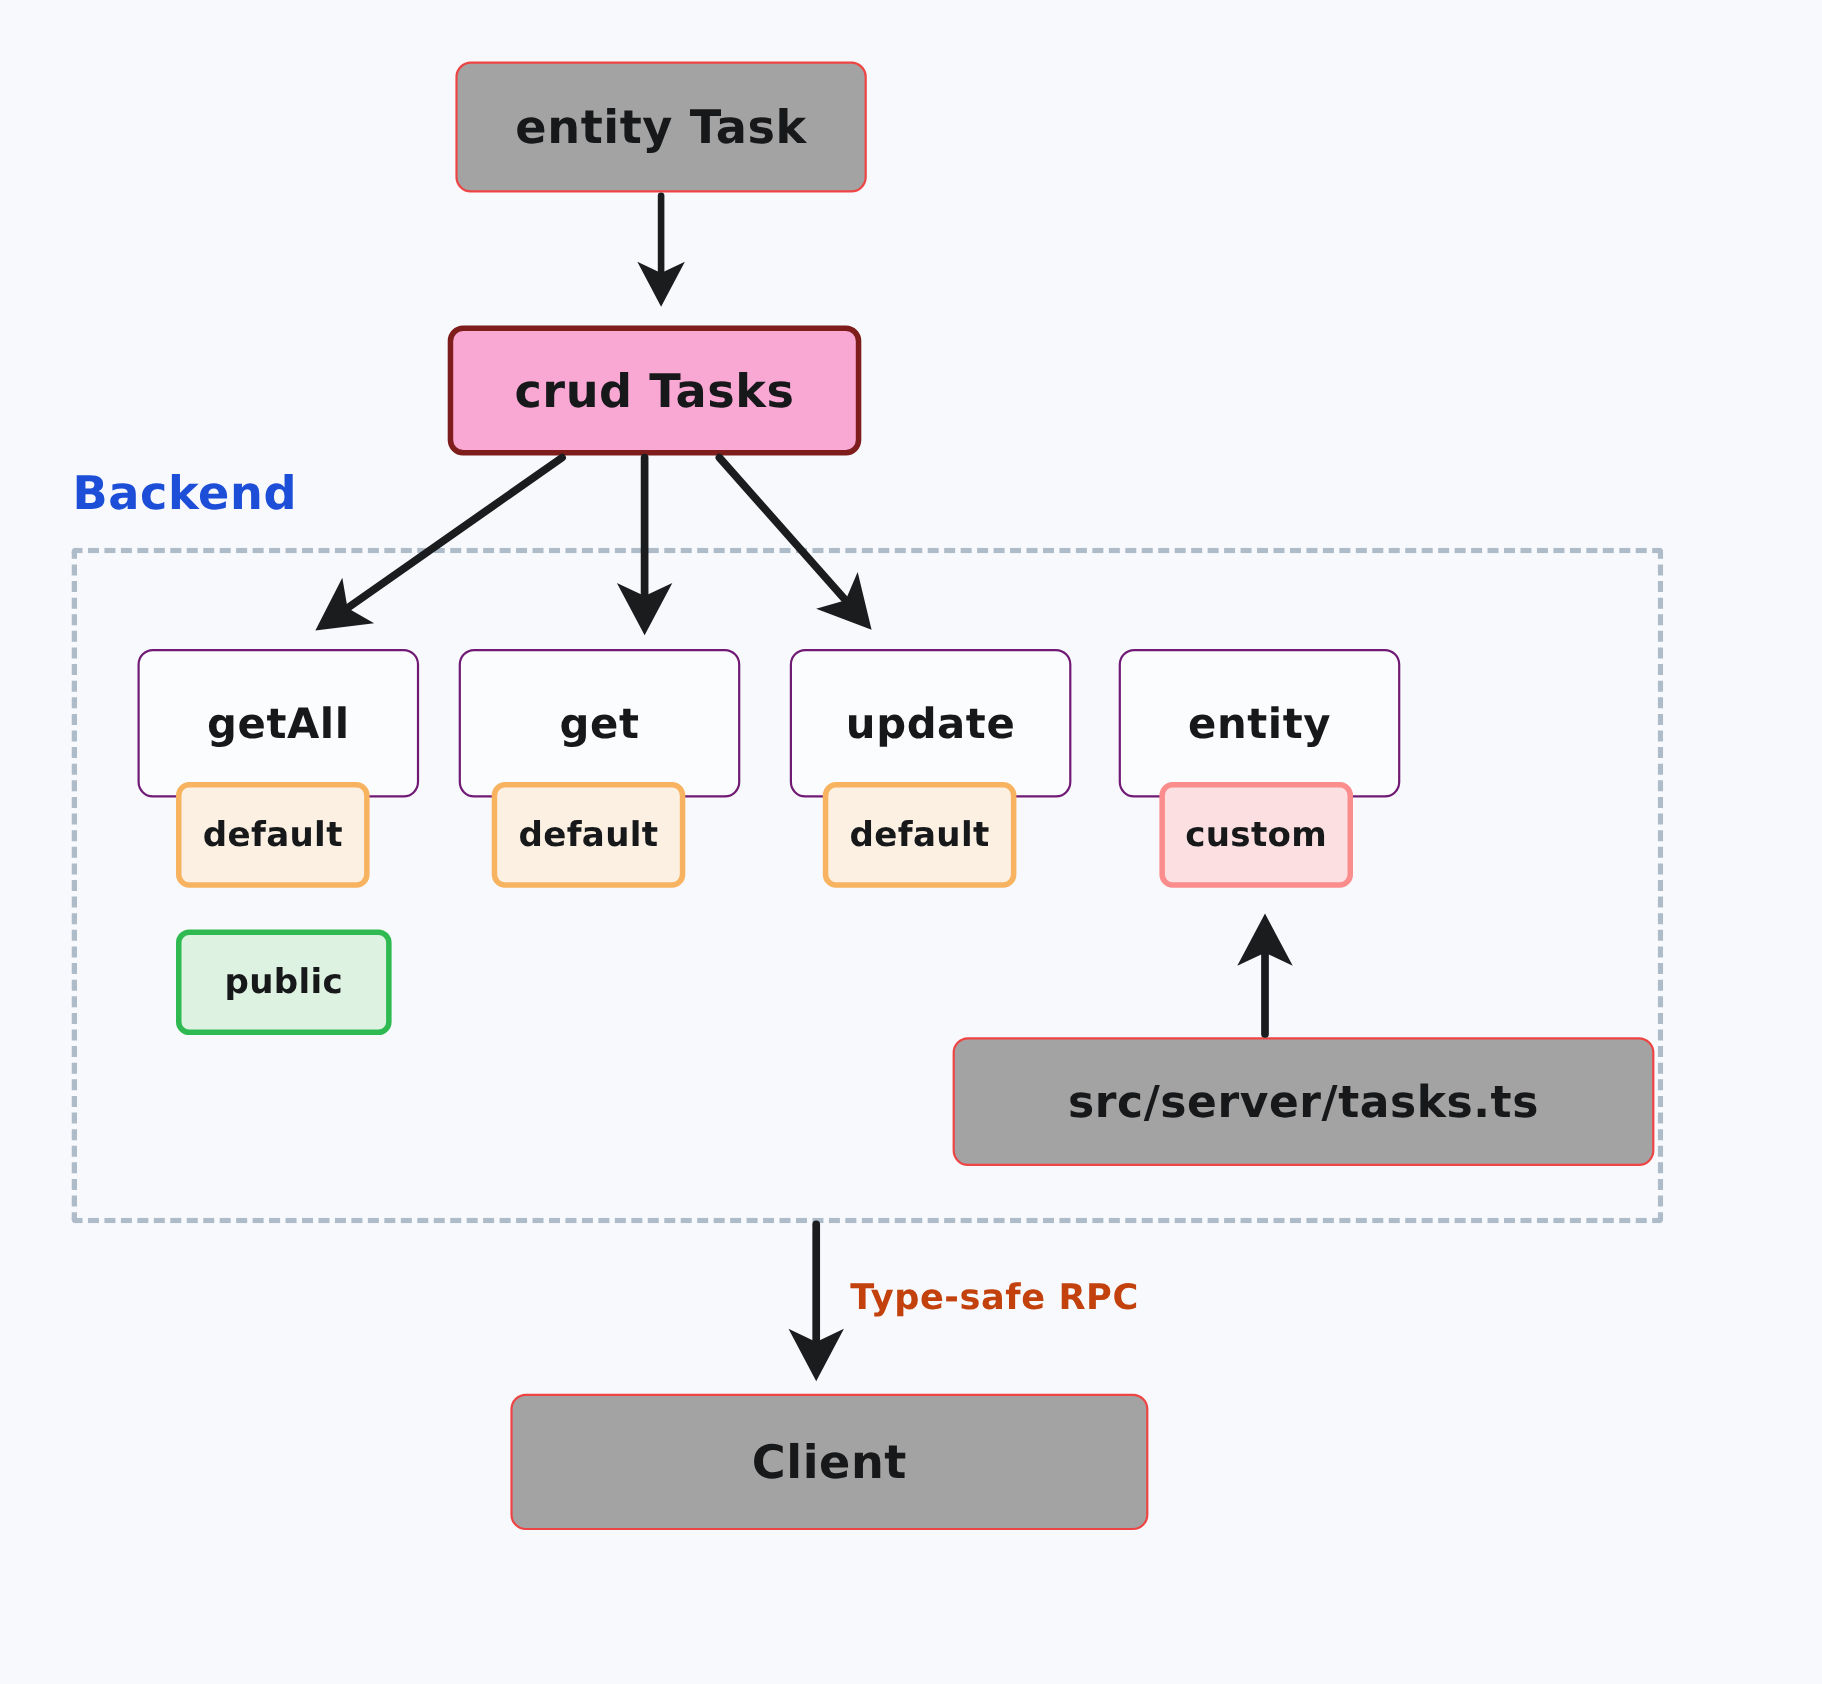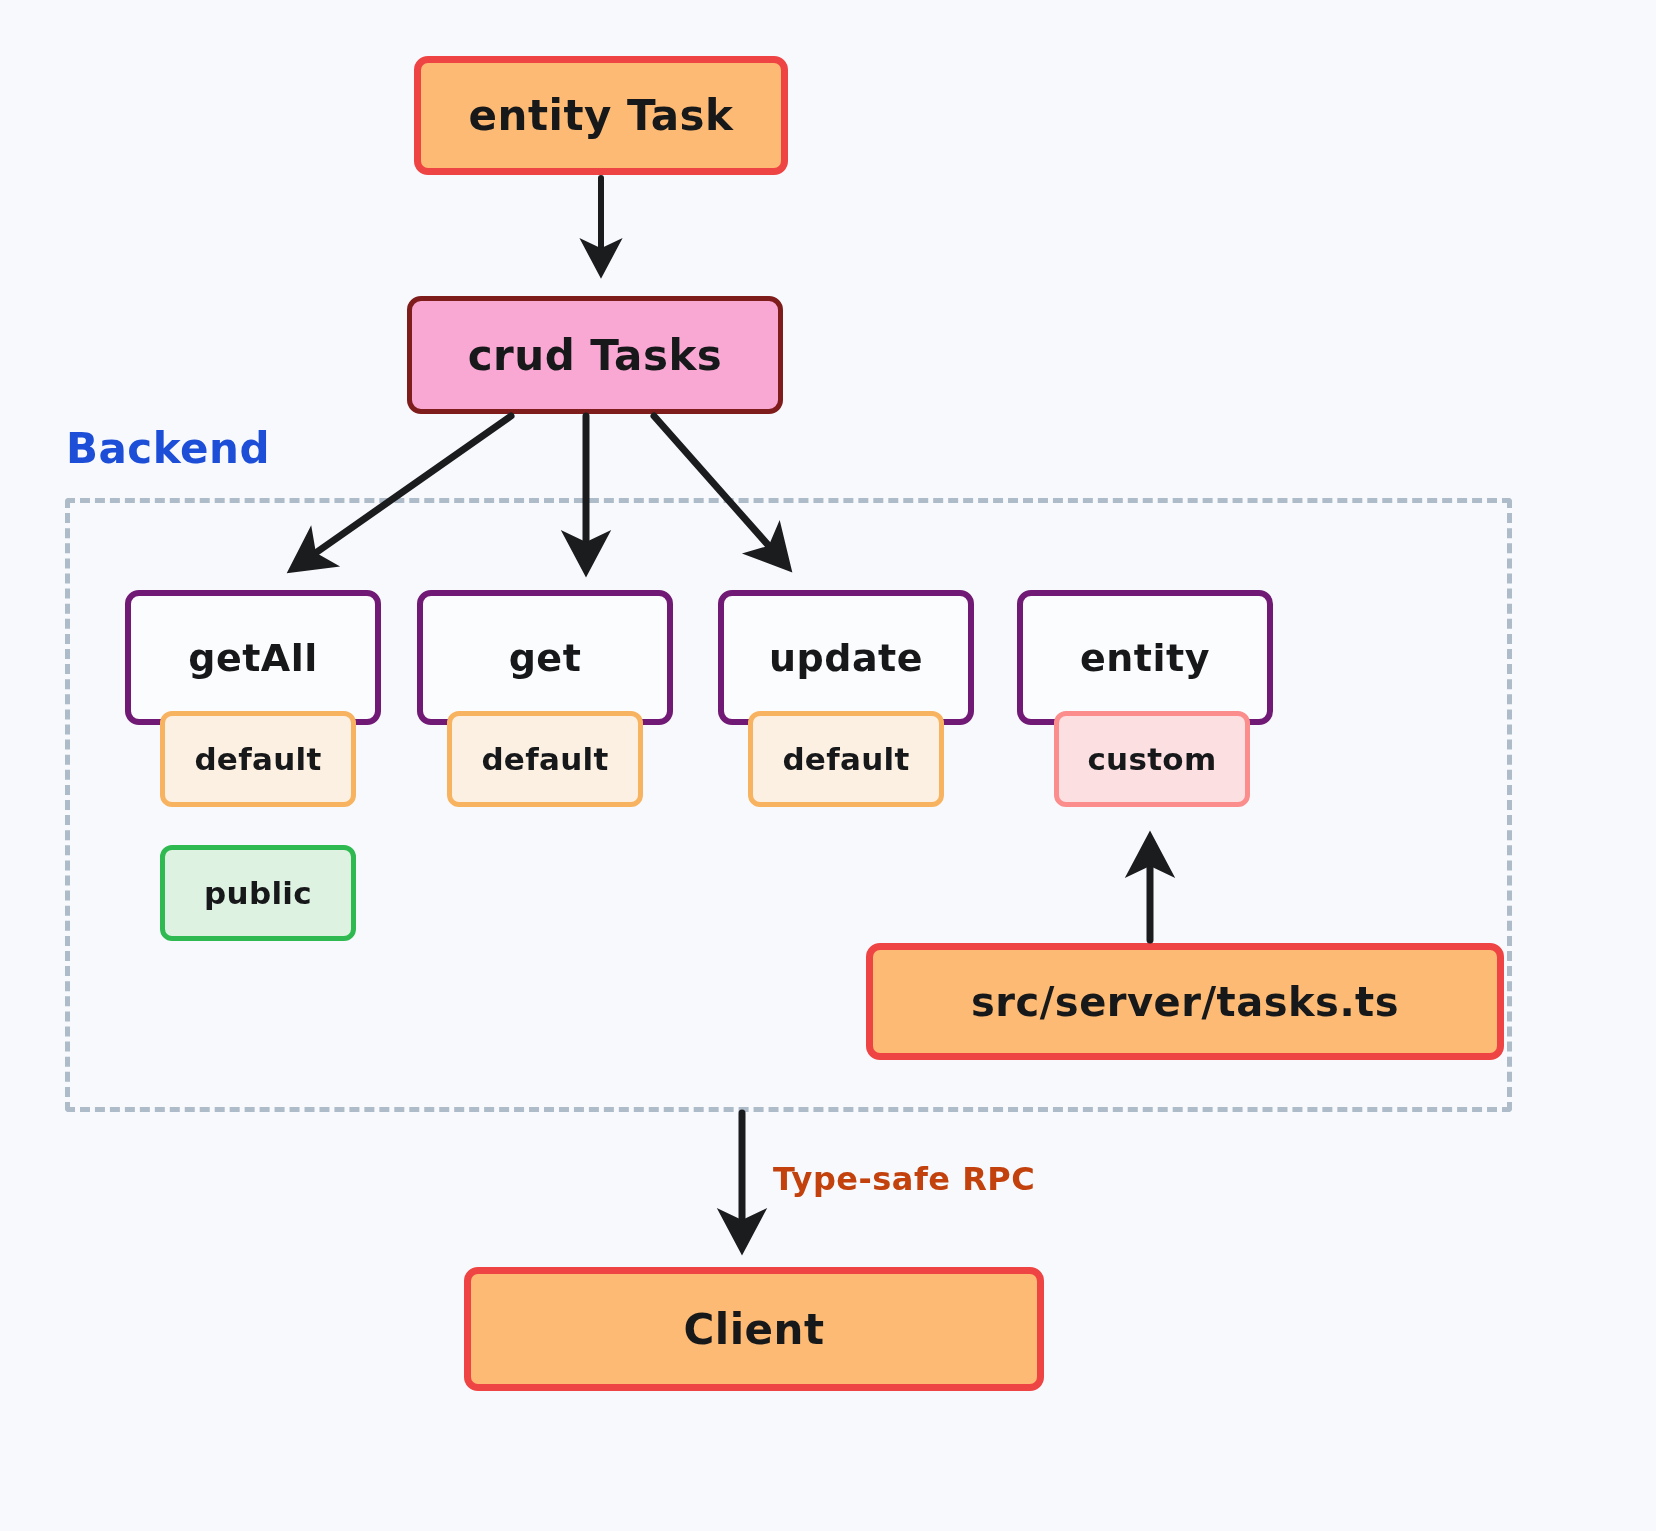--- a/index.html
+++ b/index.html
@@ -29,26 +29,26 @@
     align-items: center;
     justify-content: center;
     text-align: center;
     border-radius: 14px;
     font-weight: 700;
     color: #17181a;
     letter-spacing: 0.5px;
   }
 
   .node-dark {
-    background: #fdba74;
-    border: 7px solid #ef4444;
+    background: #a3a3a3;
+    border: 2px solid #ef4444;
   }
   .node-white {
     background: #fbfcfe;
-    border: 6px solid #701a75;
+    border: 2px solid #701a75;
   }
   .node-blue {
     background: #f9a8d4;
     border: 5px solid #7f1d1d;
     text-align: right;
   }
 
   
   .badge {
     position: absolute;
@@ -114,21 +114,21 @@
   
   #entity-task   { left: 414px;  top: 56px;   width: 374px; height: 119px; font-size: 42px; }
   #crud-tasks    { left: 407px;  top: 296px;  width: 376px; height: 118px; font-size: 42px; }
 
   .method-node   { width: 256px; height: 135px; font-size: 38px; }
   #method-getall { left: 125px;  top: 590px; }
   #method-get    { left: 417px;  top: 590px; }
   #method-update { left: 718px;  top: 590px; }
   #method-create { left: 1017px; top: 590px; }
 
-  .badge-row1    { width: 196px; height: 96px; font-size: 31px; top: 711px; }
+  .badge-row1    { width: 176px; height: 96px; font-size: 31px; top: 711px; }
   #badge-getall-default { left: 160px; }
   #badge-get-default    { left: 447px; }
   #badge-update-default { left: 748px; }
   #badge-create-custom  { left: 1054px; justify-content: center; }
 
   #badge-getall-public  { left: 160px; top: 845px; width: 196px; height: 96px; font-size: 31px; }
 
   #src-file   { left: 866px; top: 943px;  width: 638px; height: 117px; font-size: 40px; }
   #client-box { left: 464px; top: 1267px; width: 580px; height: 124px; font-size: 42px; }
 

